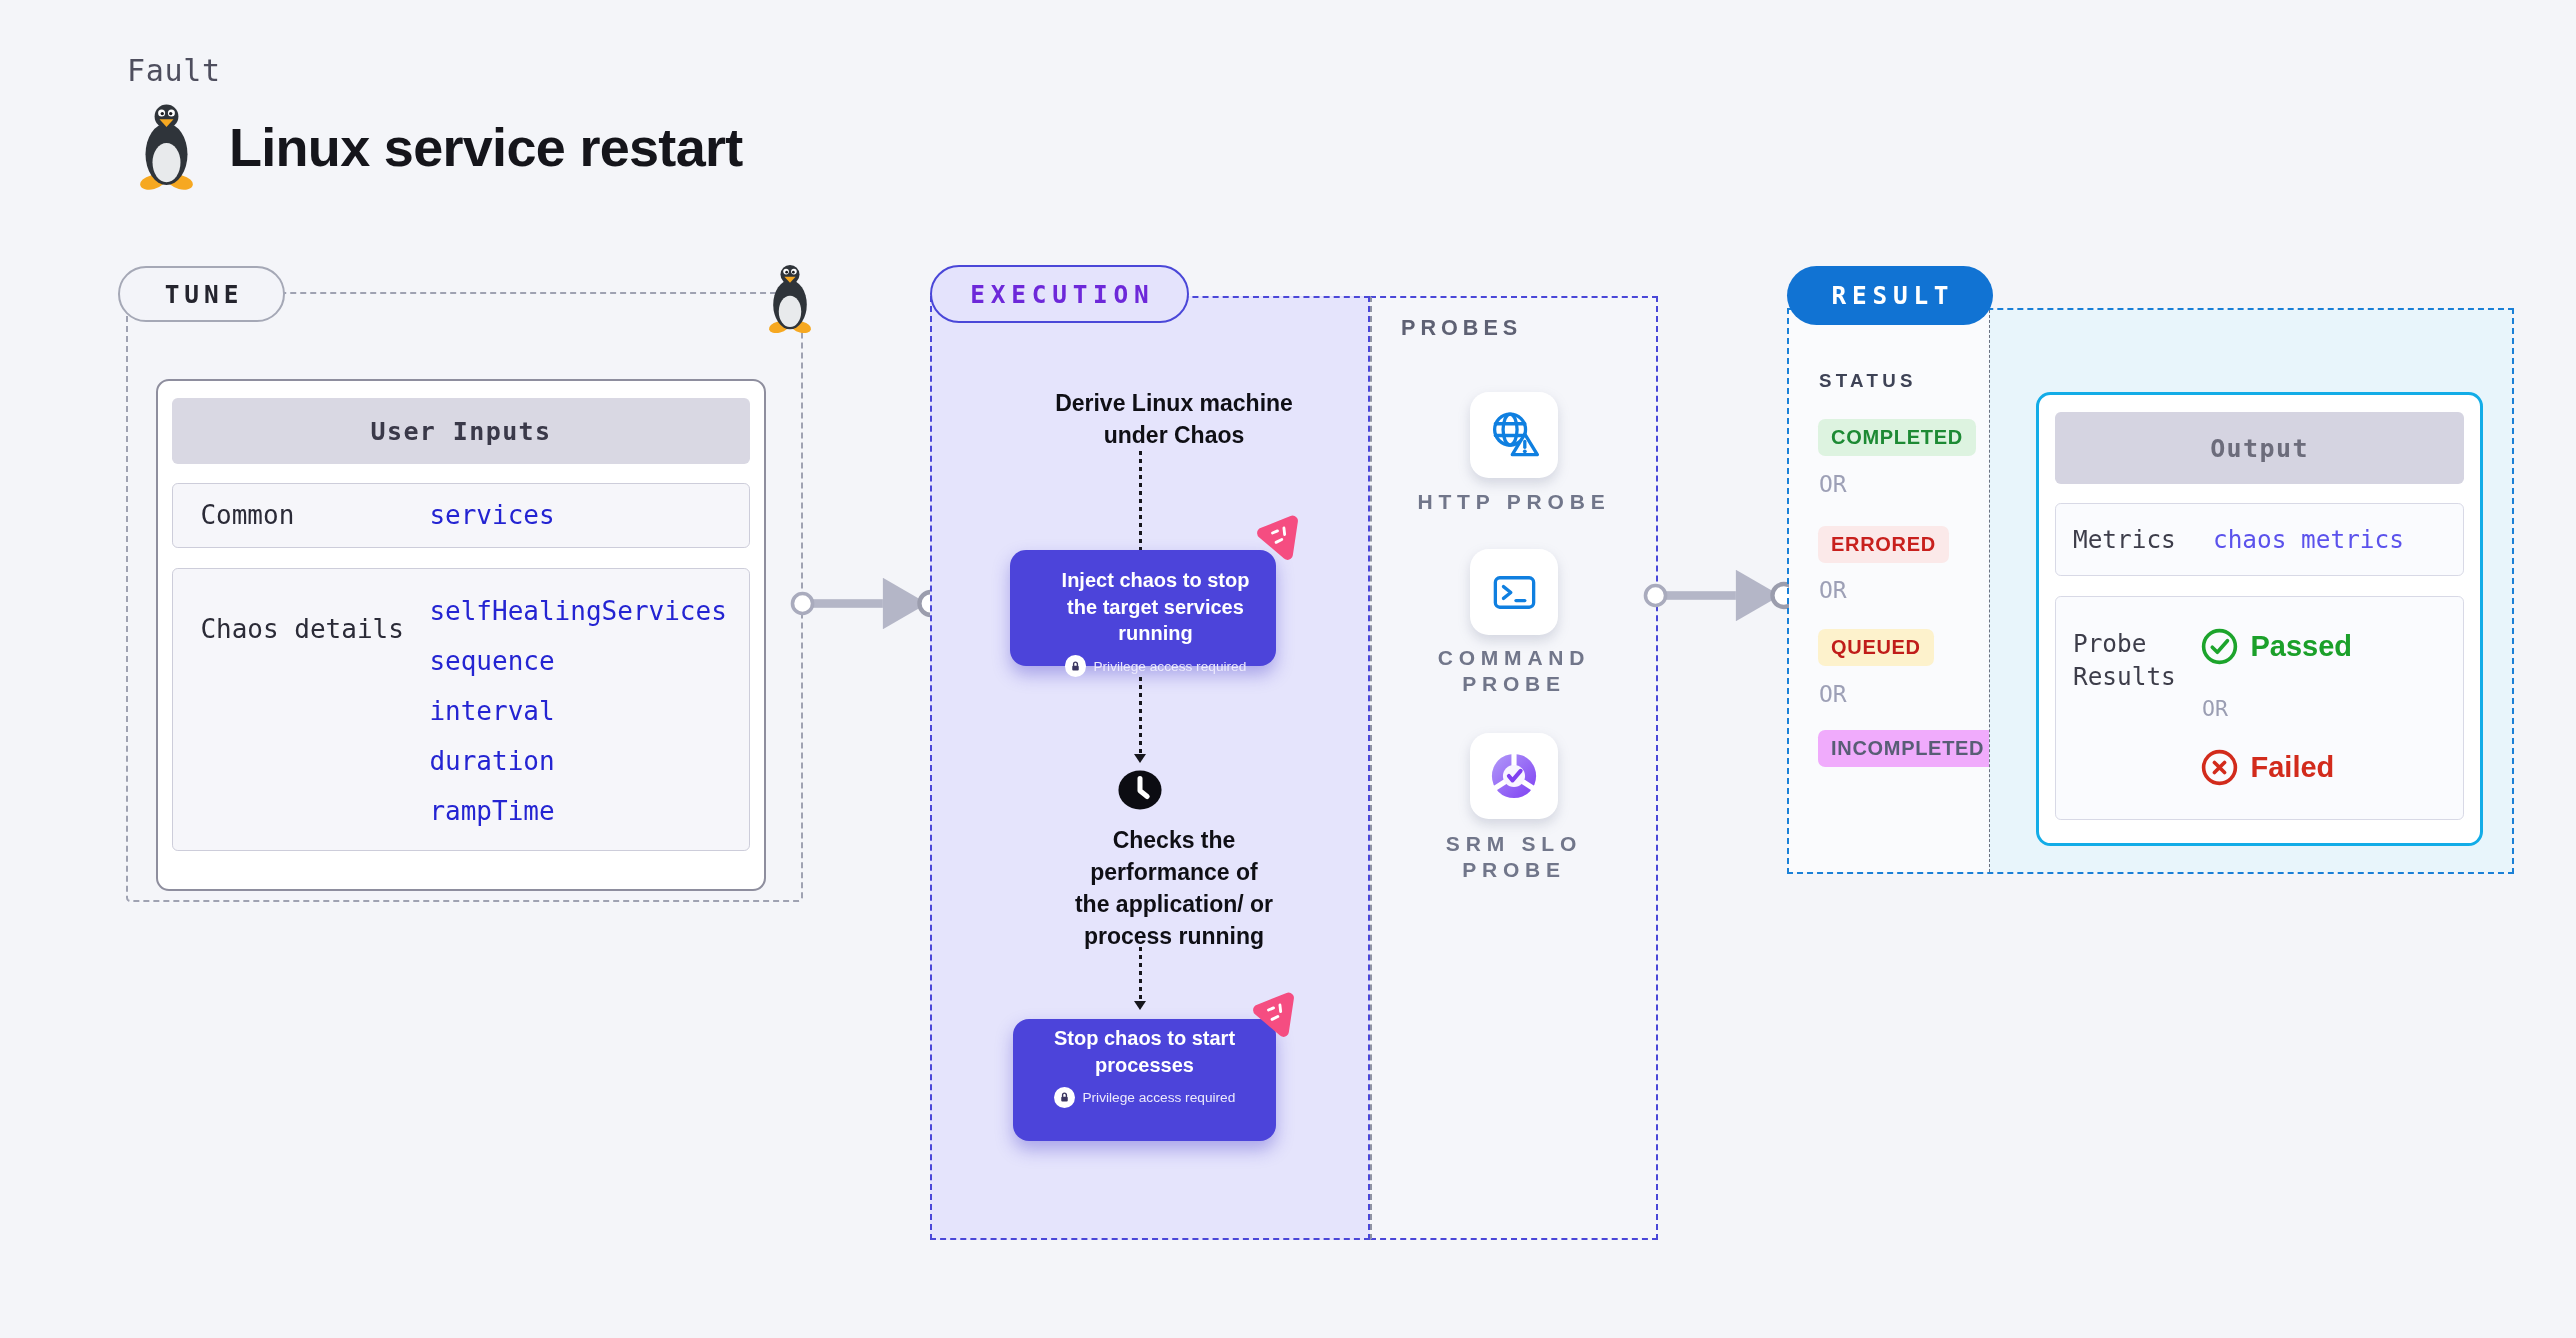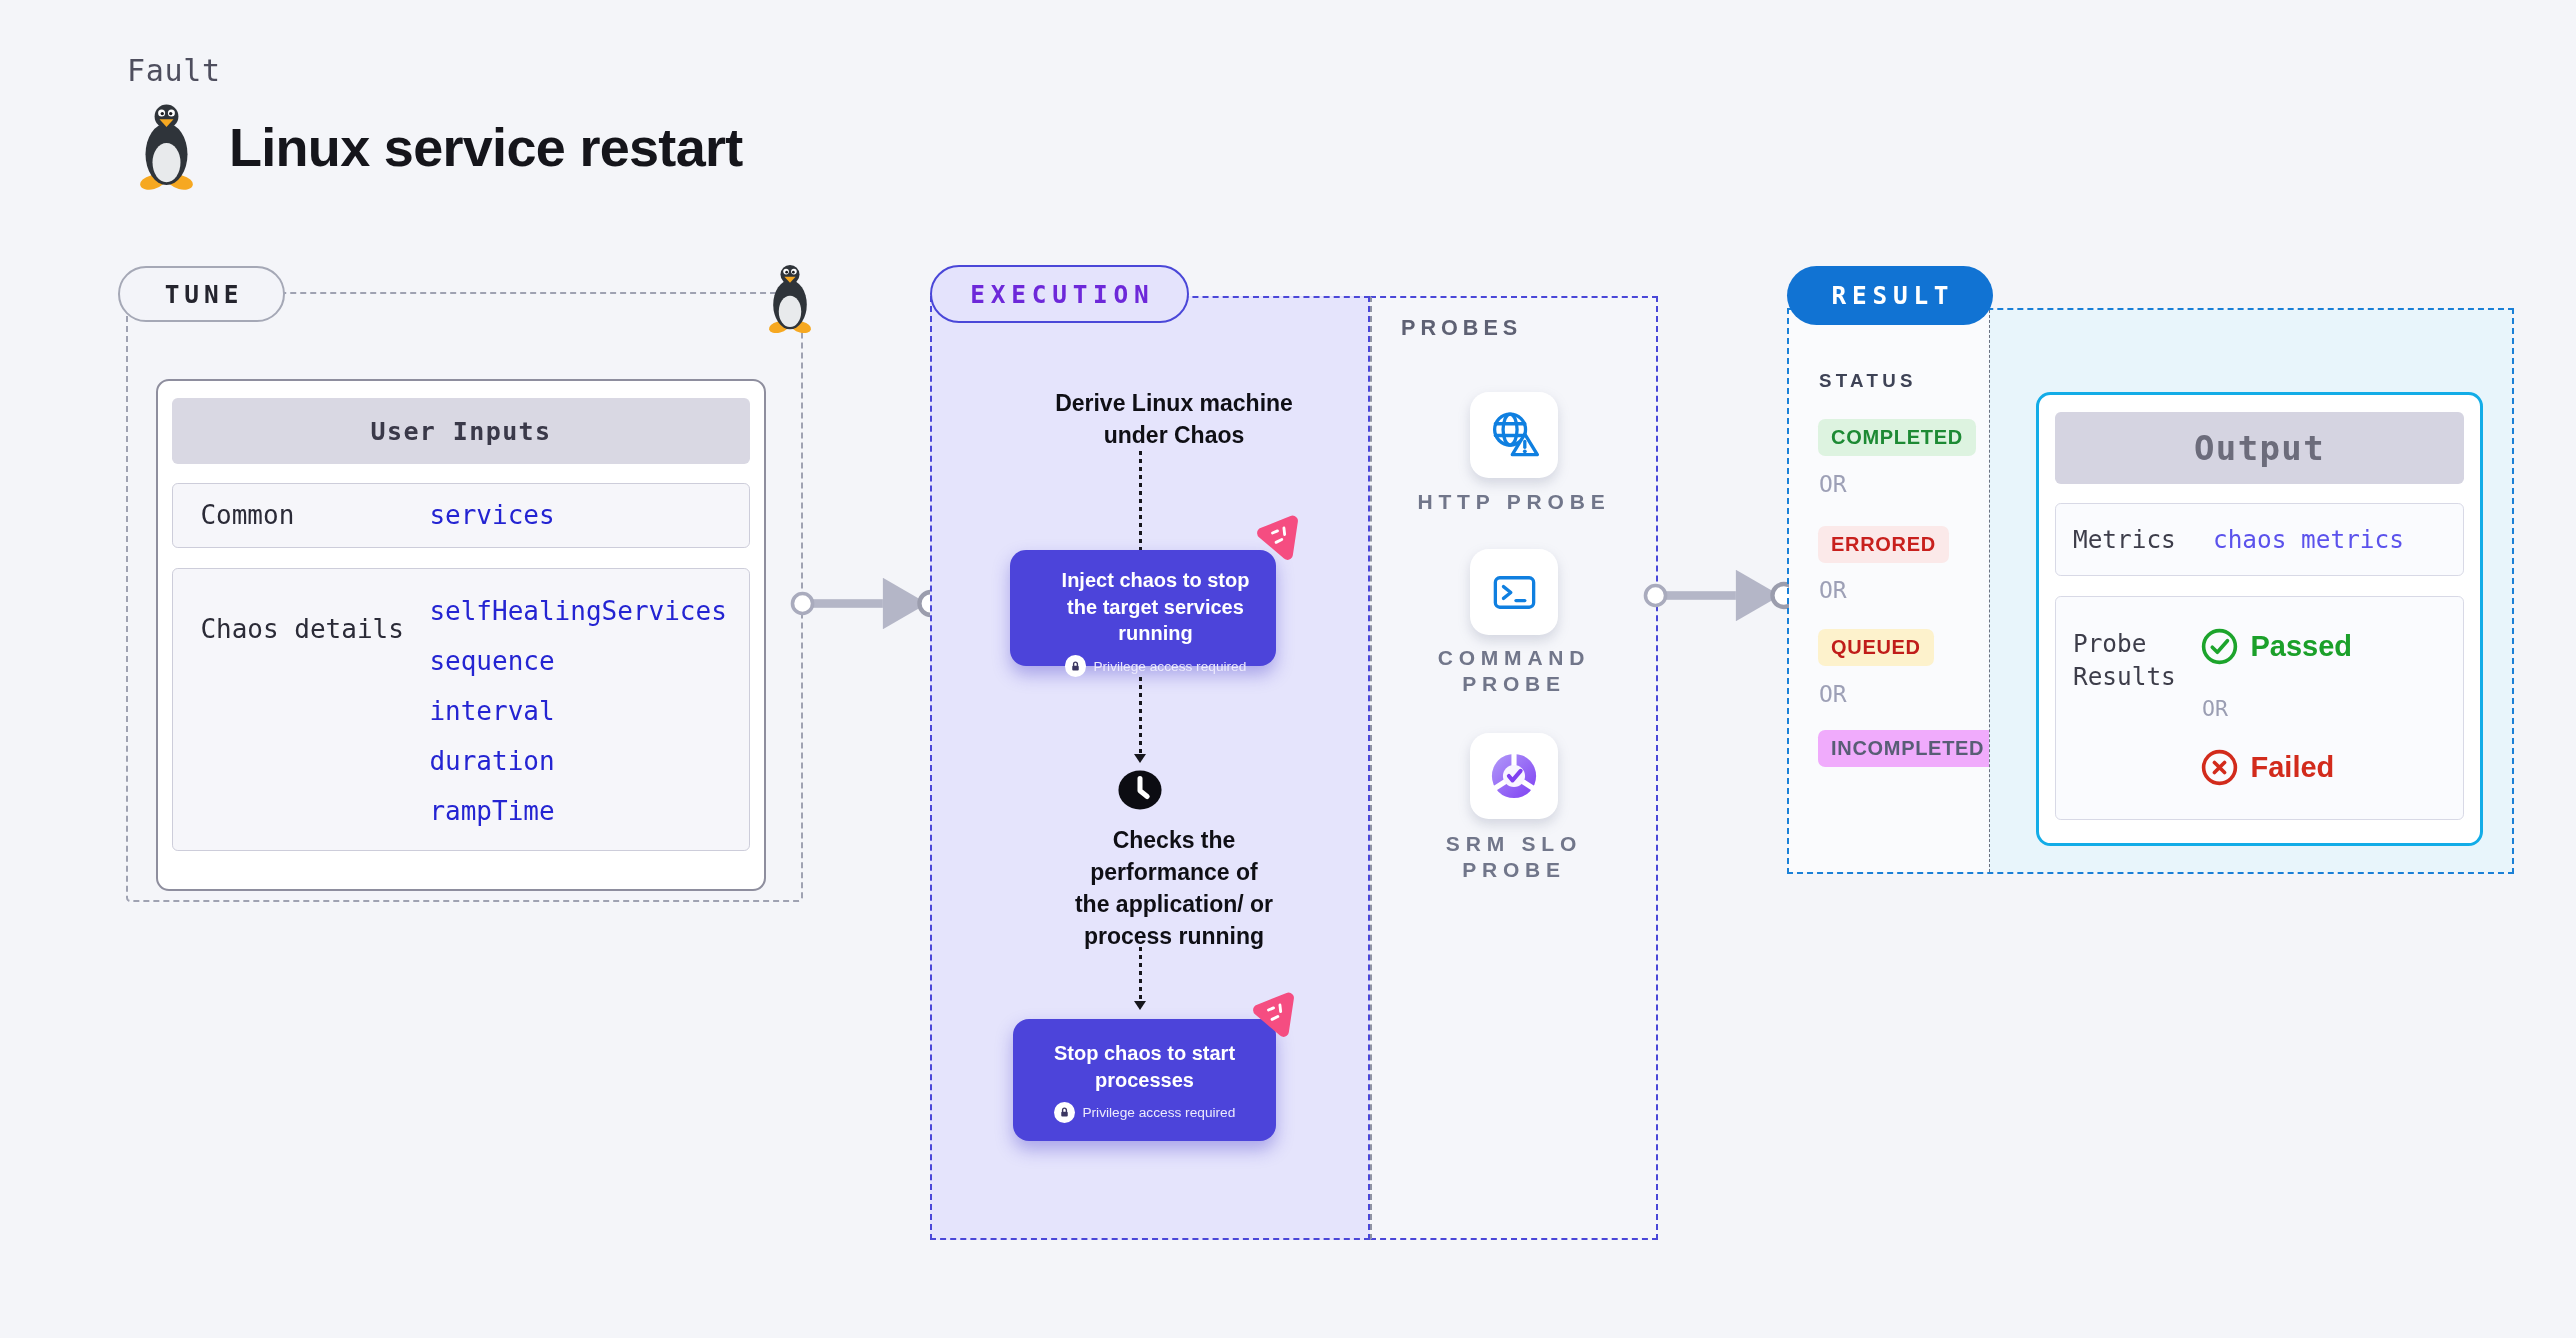--- a/index.html
+++ b/index.html
@@ -66,21 +66,21 @@
                 border:6.5px solid transparent;border-top:9.3px solid #16161c;border-bottom:none;}
   .da1{left:1104px;top:451px;height:106px;}
   .da2{left:1104px;top:677px;height:83px;}
   .da3{left:1104px;top:947px;height:60px;}
   .clock{position:absolute;left:1082px;top:769px;width:46px;height:42px;}
 
   .chaos-card{position:absolute;background:#4c44da;border-radius:16px;color:#fff;text-align:center;
               box-sizing:border-box;padding:17px 20px 0;
               box-shadow:0 8.6px 17px rgba(60,50,200,.35);}
   .chaos-card.inject{left:975px;top:550px;width:266px;height:116px;padding-left:45px;}
-  .chaos-card.stop{left:978px;top:1019px;width:263px;height:122px;padding-top:21px;}
+  .chaos-card.stop{left:978px;top:1019px;width:263px;height:122px;padding-top:6px;}
   .chaos-title{font-size:20px;font-weight:700;line-height:26.6px;}
   .priv{margin-top:8.6px;display:flex;align-items:center;justify-content:center;gap:7.2px;}
   .priv-text{font-size:13.7px;color:#eceafc;}
   .lock-badge{width:21.6px;height:21.6px;border-radius:50%;background:#fff;display:flex;
               align-items:center;justify-content:center;}
   .chaos-logo{position:absolute;width:53px;height:53px;}
   .logo-inject{left:1216px;top:513px;}
   .logo-stop{left:1212px;top:990px;}
 
   
@@ -114,21 +114,21 @@
   .badge.queued{top:319px;background:#fdf2cc;color:#c01d1a;}
   .badge.incompleted{top:420px;background:#f0abfc;color:#585d75;}
   .status-or{position:absolute;left:30px;font-family:"DejaVu Sans Mono",monospace;
              font-size:23px;color:#9da0b6;}
   .or1{top:161px;} .or2{top:267px;} .or3{top:371px;}
 
   .output-card{position:absolute;left:2001px;top:392px;width:447px;height:454px;background:#fff;
                border:3.6px solid #12ace7;border-radius:14.4px;box-sizing:border-box;padding:17px 16px;}
   .output-header{height:72px;background:#d5d4e1;border-radius:5.8px;display:flex;align-items:center;
                  justify-content:center;font-family:"DejaVu Sans Mono",monospace;font-weight:700;
-                 font-size:34px;color:#6c6c7b;letter-spacing:1.4px;margin-bottom:18.7px;}
+                 font-size:25px;color:#6c6c7b;letter-spacing:1.4px;margin-bottom:18.7px;}
   .out-row{position:relative;background:#fafbfe;border:1.4px solid #d8d9e6;border-radius:5.8px;
            box-sizing:border-box;}
   .out-row.metrics{height:73px;margin-bottom:20px;}
   .out-row.probe-results{height:224px;}
   .out-label{position:absolute;left:17px;font-family:"DejaVu Sans Mono",monospace;font-size:24.4px;
              color:#3d3d4a;white-space:pre-line;line-height:33px;}
   .metrics .out-label{top:50%;transform:translateY(-50%);}
   .probe-results .out-label{top:30px;}
   .metrics-value{position:absolute;left:157px;top:50%;transform:translateY(-50%);
                  font-family:"DejaVu Sans Mono",monospace;font-size:24.4px;color:#5b52ec;}

